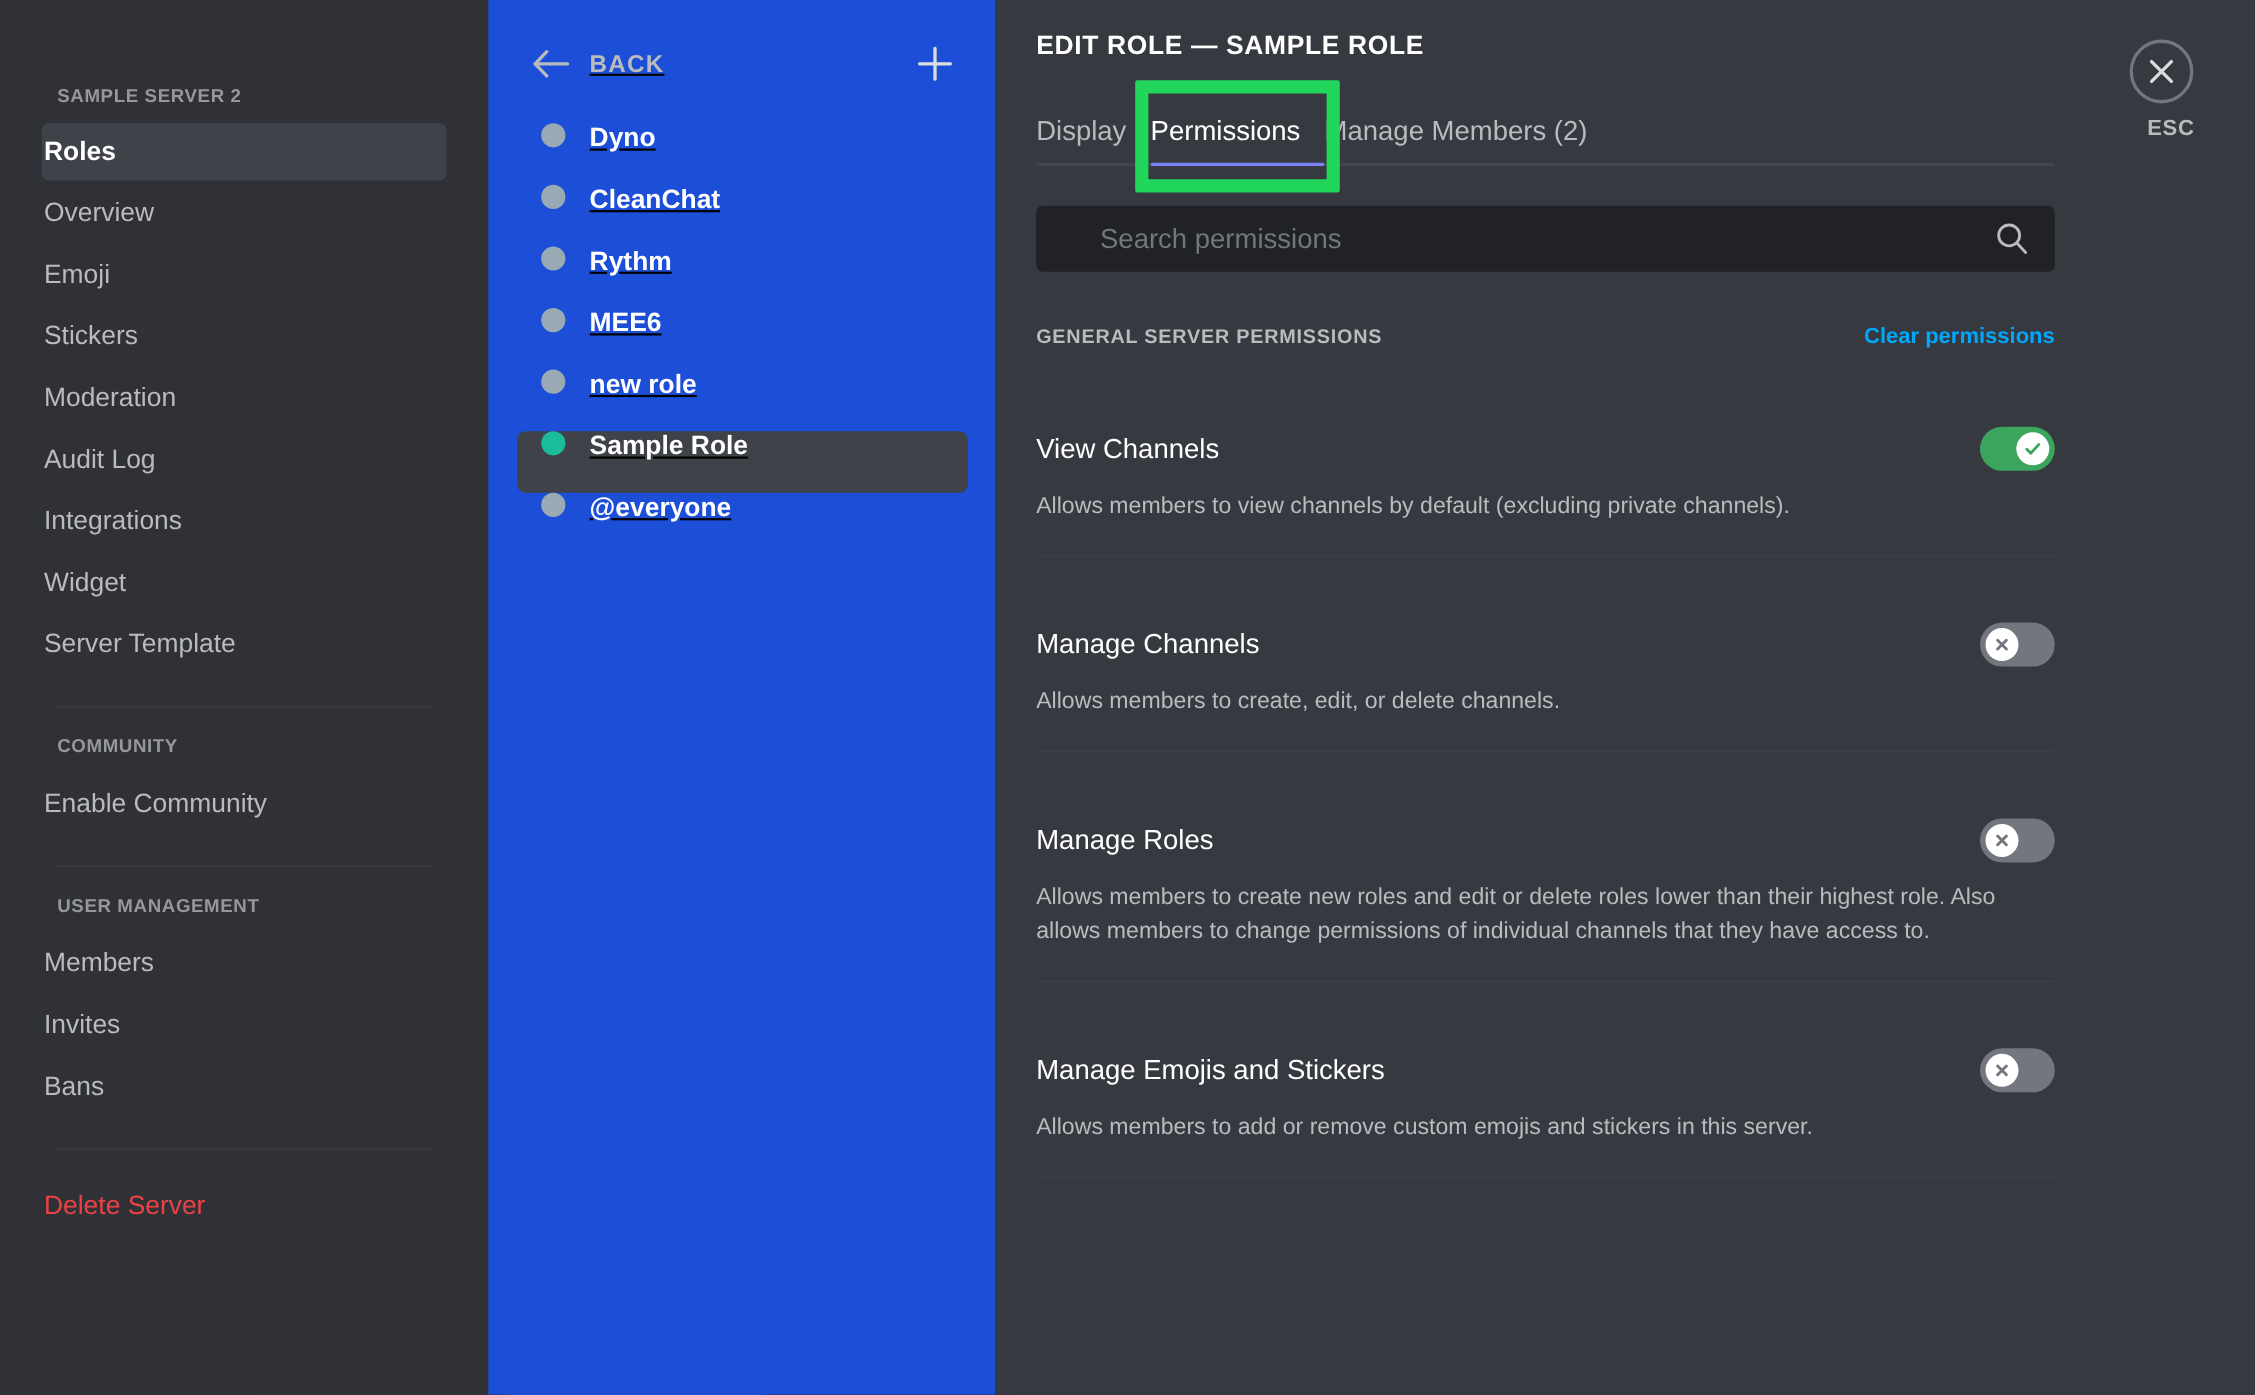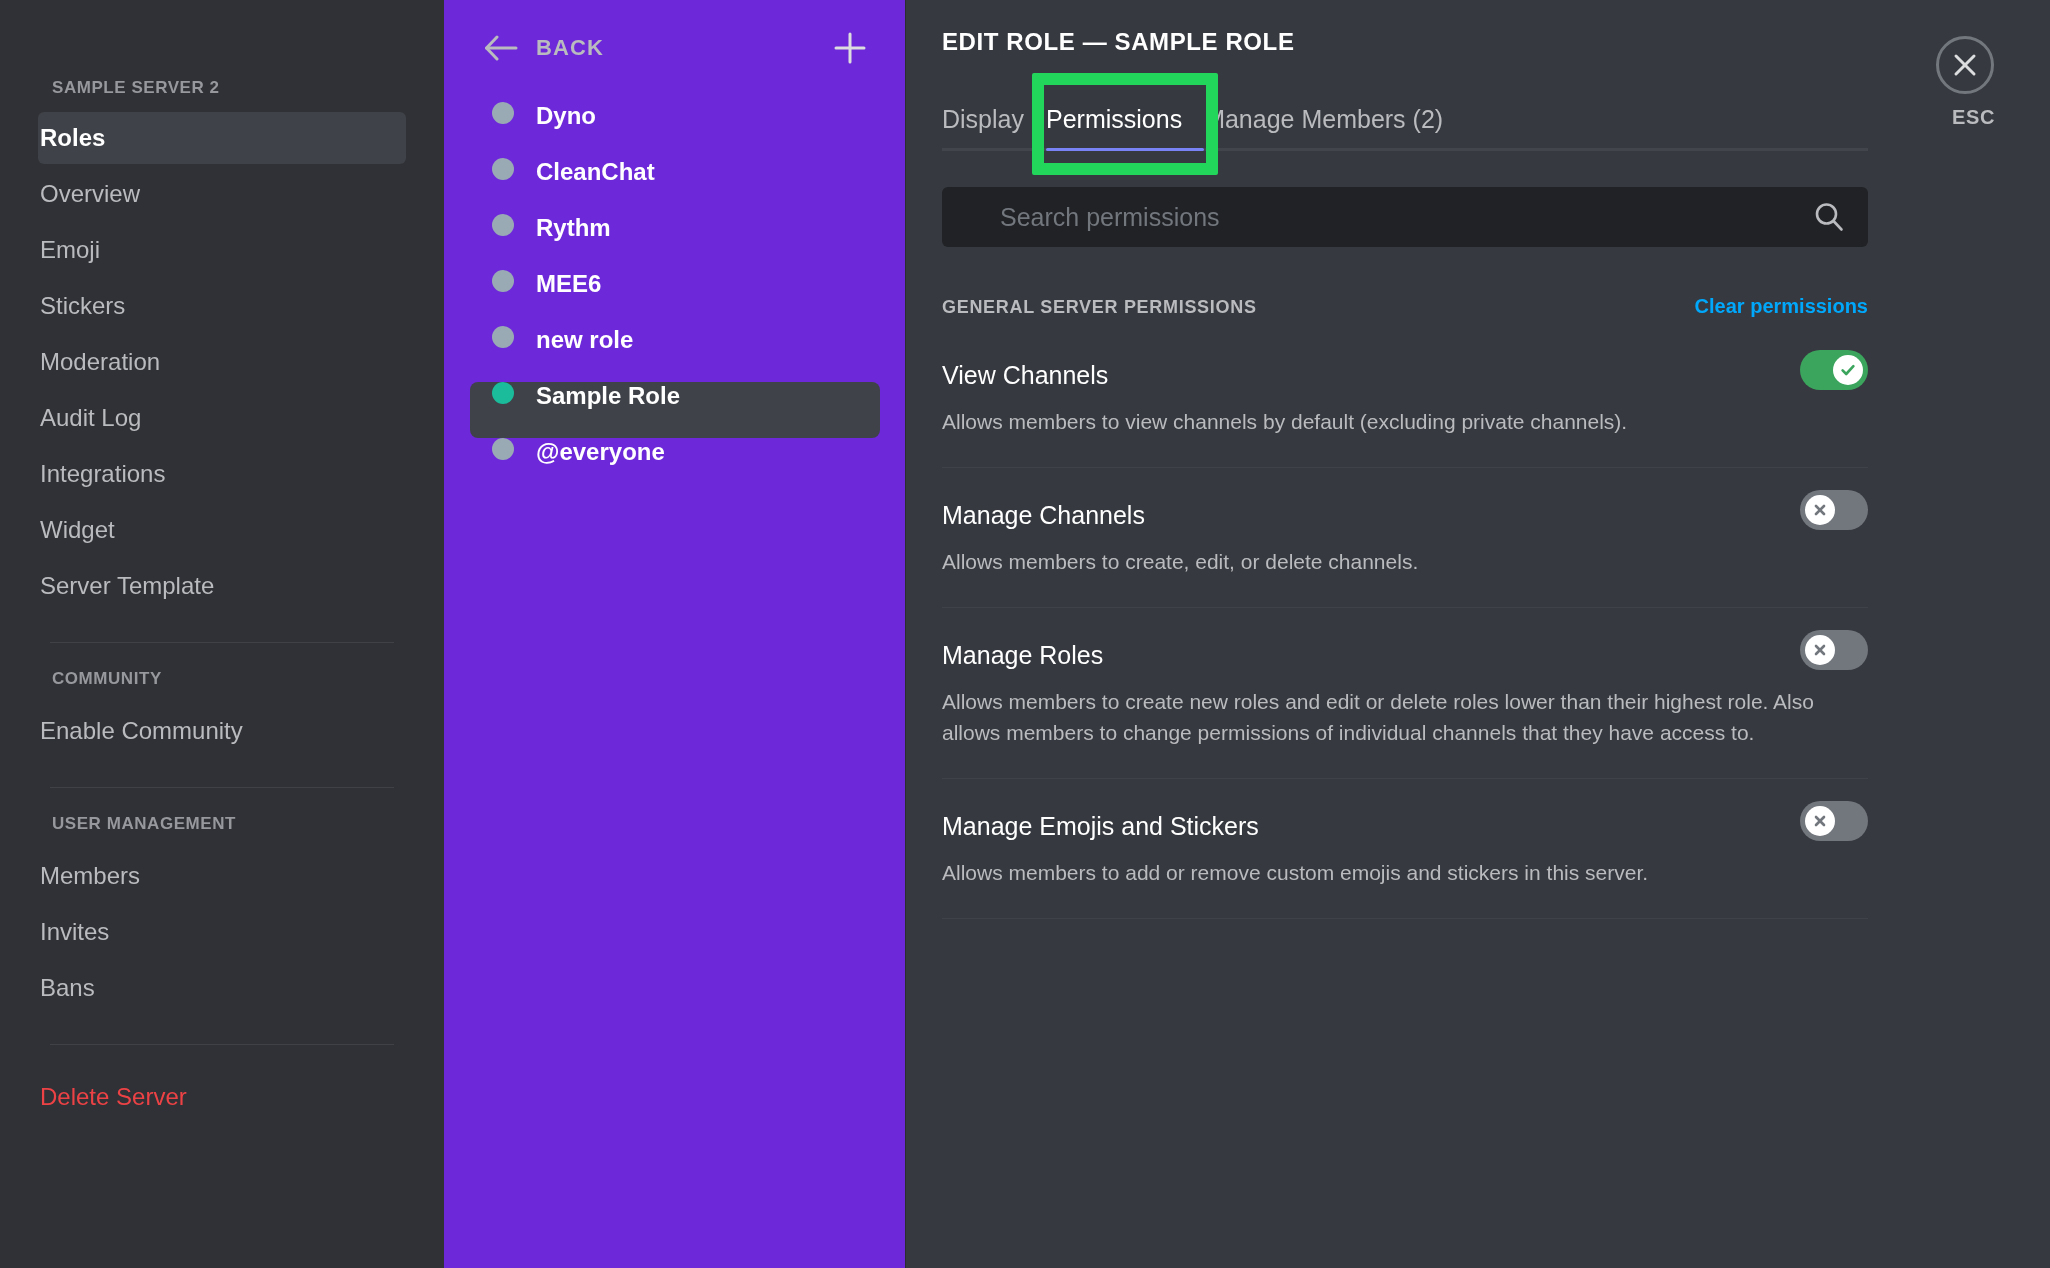--- a/index.html
+++ b/index.html
@@ -78,23 +78,24 @@
     color: #96989d;
     text-transform: uppercase;
     padding: 0 0 12px 2px;
   }
 
   
   .roles-col {
     width: 462px;
     flex: 0 0 462px;
     height: 100%;
-    background: #6d28d9;
-    position: relative;
-    padding-top: 22px;
+    background: #1d4ed8;
+    position: relative;
+    padding-top: 32px;
+    text-decoration: underline;
   }
   .roles-col::after {
     content: "";
     position: absolute;
     top: 0; right: 0;
     width: 1px; height: 100%;
     background: #2b2d31;
   }
 
   .roles-head {
@@ -272,22 +273,23 @@
   }
 
   
   .perm {
     padding: 22px 0 0 0;
     border-bottom: 1px solid #3f4248;
   }
   .perm:last-child { border-bottom: 1px solid #3f4248; }
   .perm-head {
     display: flex;
-    align-items: flex-end;
+    align-items: center;
     justify-content: space-between;
+    margin-top: 38px;
   }
   .perm-name {
     font-size: 25px;
     color: #ffffff;
     font-weight: normal;
   }
   .perm-desc {
     font-size: 21px;
     line-height: 1.48;
     color: #b9bbbe;

